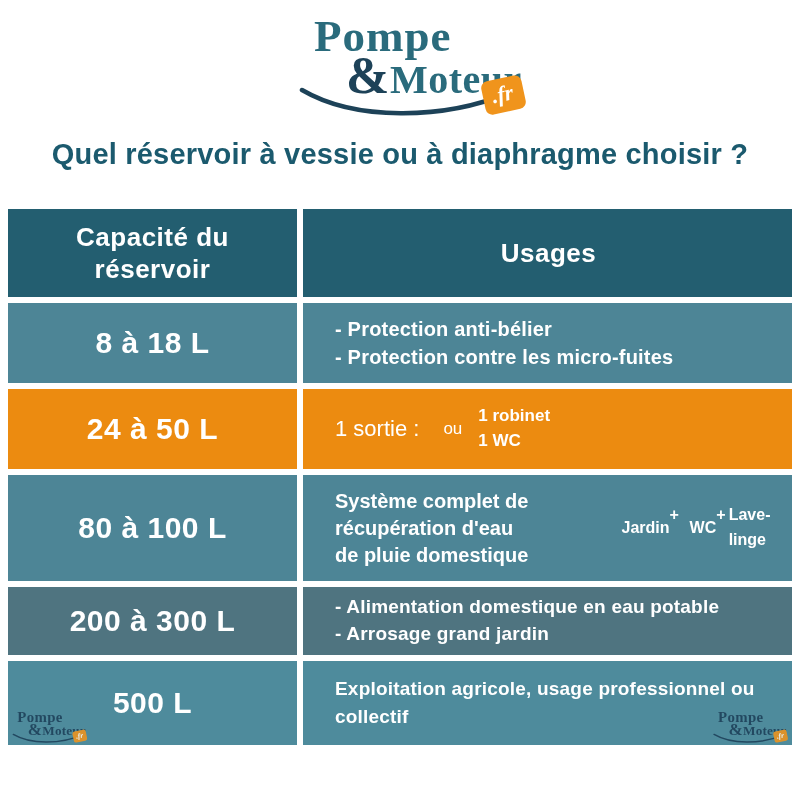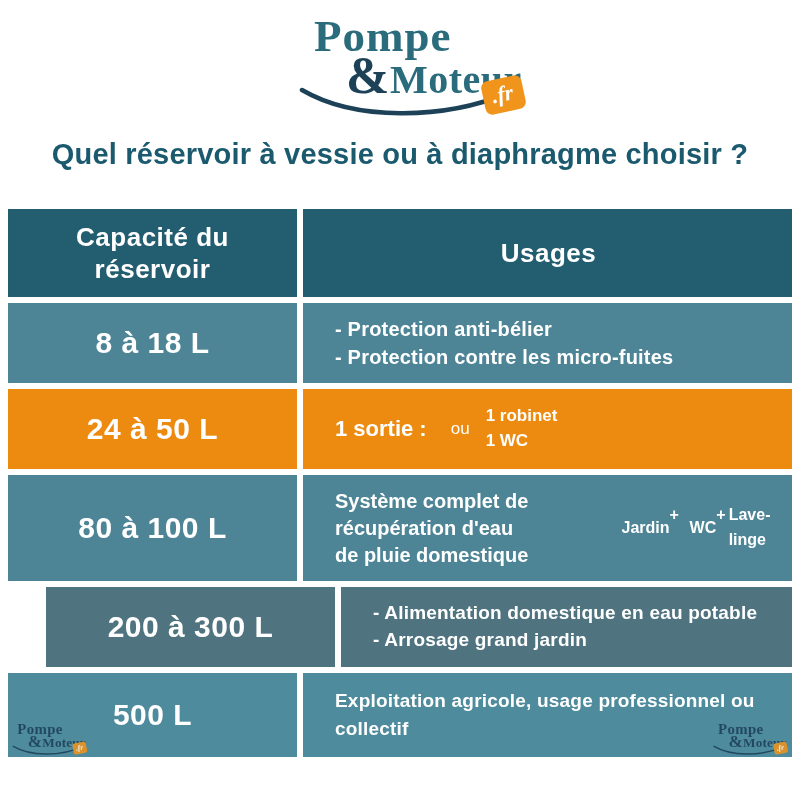--- a/index.html
+++ b/index.html
@@ -62,30 +62,30 @@
 
   .row-header { height: 88px; border-radius: 28px; }
   .row-header .cell { background: var(--header-bg); }
   .header-text { font-size: 26px; font-weight: 700; letter-spacing: 0.5px; line-height: 1.25; }
   .cap-head { max-width: 215px; text-align: center; }
   .row-header .use-cell { align-items: center; padding-left: 16px; }
 
   .row-1 { height: 80px; }  .row-1 .cell { background: var(--row-teal); }
   .row-2 { height: 80px; }  .row-2 .cell { background: var(--row-orange); }
   .row-3 { height: 106px; } .row-3 .cell { background: var(--row-teal); }
-  .row-4 { height: 80px; margin-left: 38px; }  .row-4 .cell { background: var(--row-teal-dark); }
+  .row-4 { height: 68px; }  .row-4 .cell { background: var(--row-teal-dark); }
   .row-5 { height: 84px; }  .row-5 .cell { background: var(--row-teal-light); }
 
   .cap-text { font-size: 30px; font-weight: 700; letter-spacing: 0.5px; z-index: 2; }
   .use-line { font-size: 20px; font-weight: 700; line-height: 1.4; letter-spacing: 0.2px; }
   .row-4 .use-line { font-size: 19px; }
 
   
   .sortie-flex { display: flex; align-items: center; }
-  .sortie-label { font-size: 22px; font-weight: 700; }
+  .sortie-label { font-size: 22px; font-weight: 400; }
   .or-label { font-size: 17px; font-weight: 400; margin-left: 24px; }
   .options { display: flex; flex-direction: column; margin-left: 16px; }
   .option-line { font-size: 17px; font-weight: 700; line-height: 1.45; }
 
   
   .system-flex { display: flex; align-items: center; width: 100%; }
   .system-text { max-width: 240px; font-size: 20px; font-weight: 700; line-height: 1.35; }
   .additions { display: flex; margin-left: 62px; }
   .add-line { display: flex; align-items: center; font-size: 16px; font-weight: 700; line-height: 1.55; }
   .plus-slot { display: inline-block; width: 20px; font-size: 16px; font-weight: 700; }

